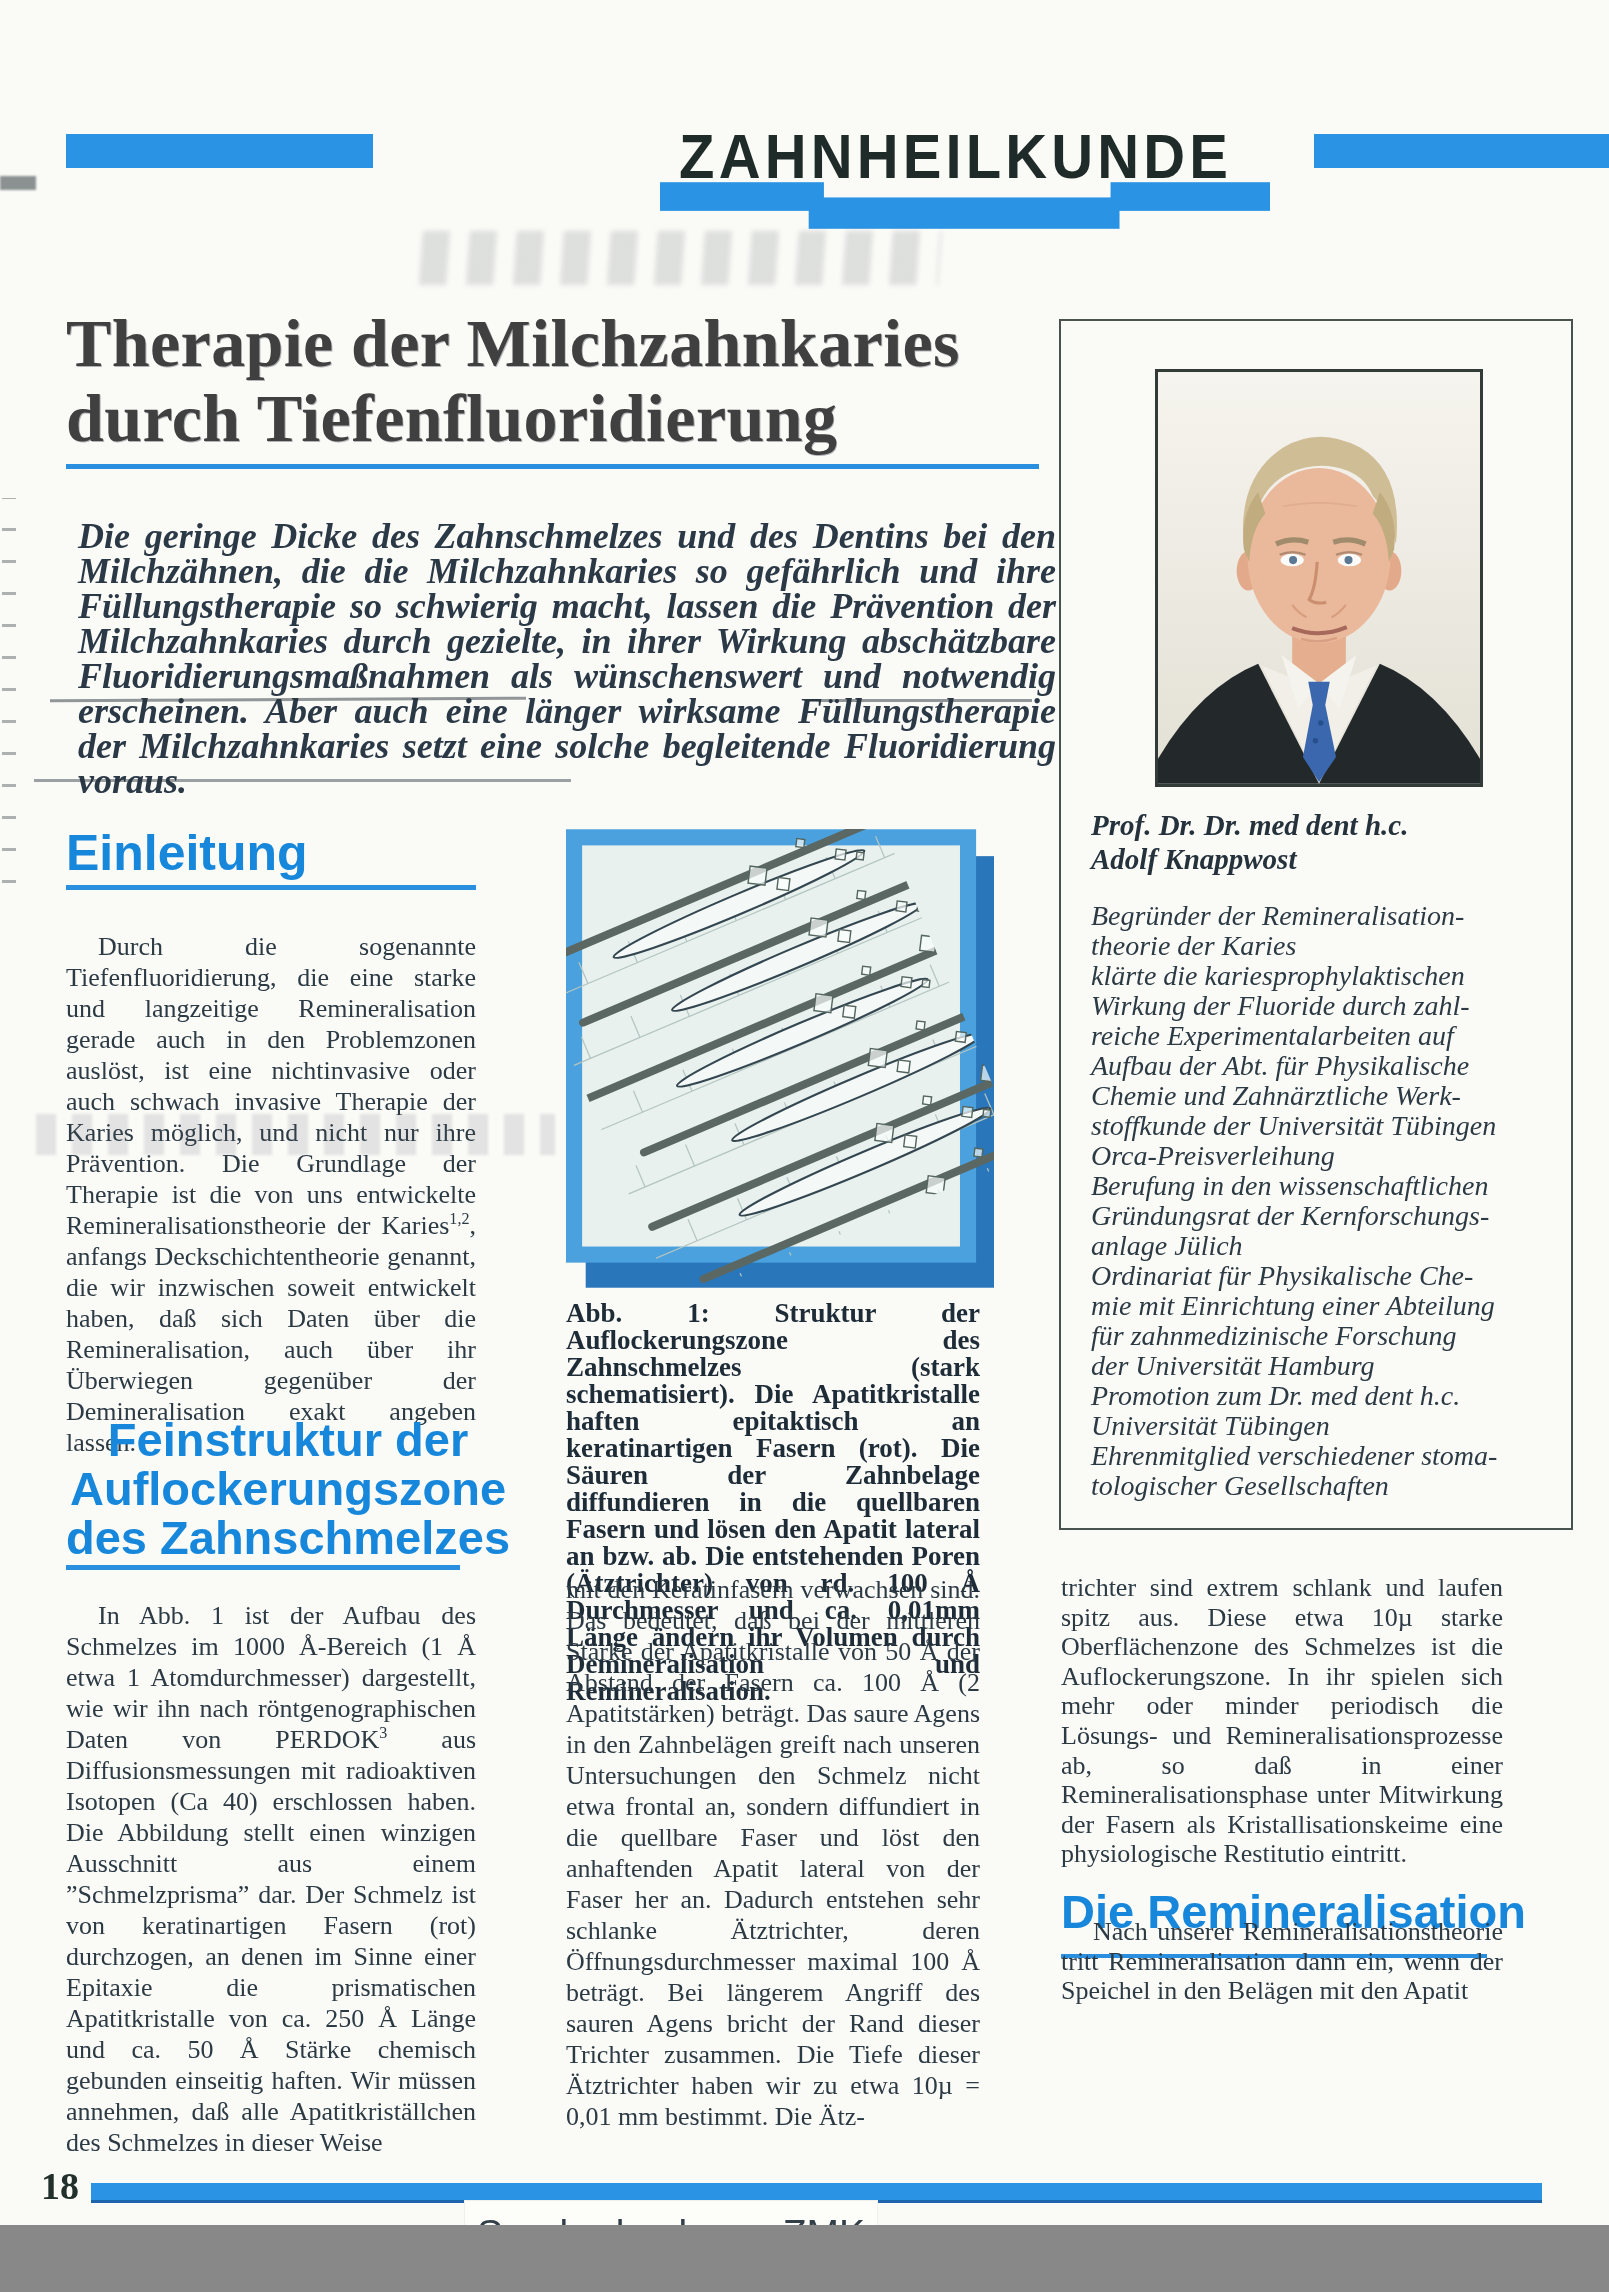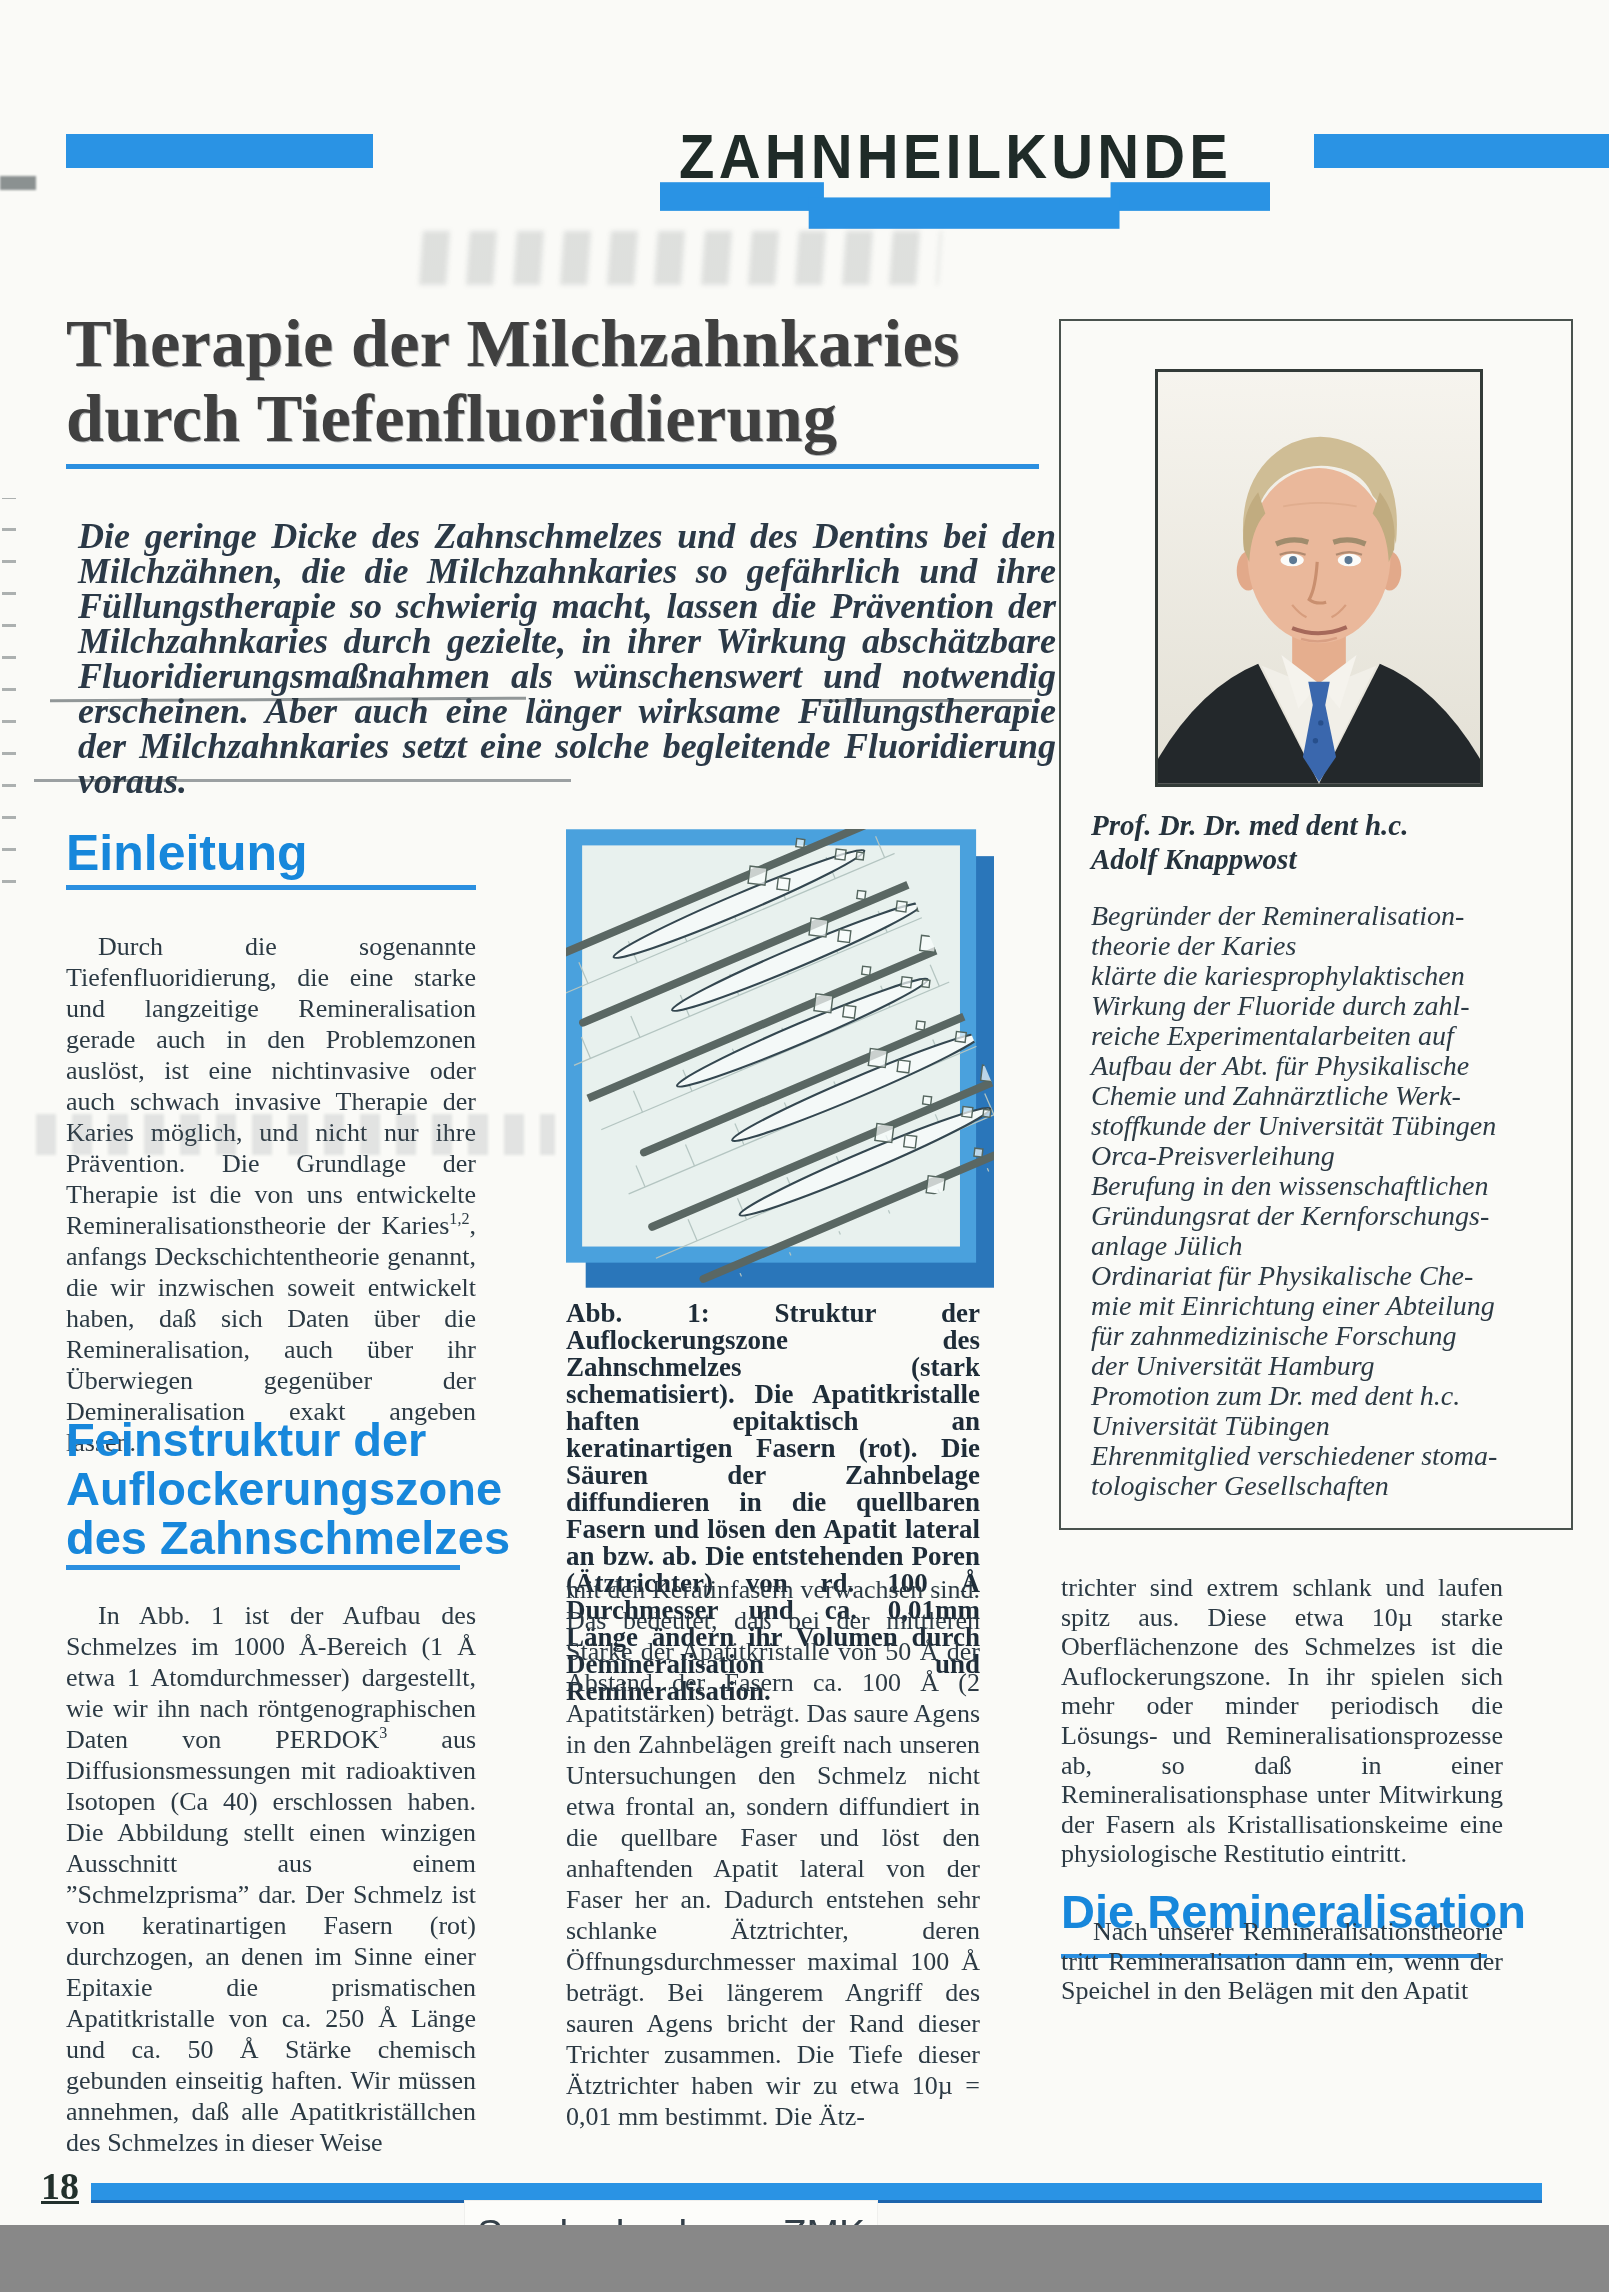--- a/index.html
+++ b/index.html
@@ -18,21 +18,21 @@
       font-size:68px;line-height:75px;font-weight:700;color:#404040;letter-spacing:0.4px;
       text-shadow:0.9px 0.9px 0 rgba(39,50,59,.35);font-family:Liberation Serif, serif;}
   .rule{position:absolute;background:#2b8fe0;}
   .rule-title{left:66px;top:464px;width:973px;height:5.4px;}
   
   .abstract{position:absolute;left:66px;top:507px;width:978px;margin:12px;
       font-size:36px;line-height:35px;font-style:italic;font-weight:700;
       text-align:justify;color:#2b3947;}
   
   .sec-h{position:absolute;margin:0;font-family:"Liberation Sans","DejaVu Sans",sans-serif;
-      font-weight:700;color:#1787db;}
+      font-weight:700;color:#1787db;text-align:center;}
   .h-einleitung{left:66px;top:824px;font-size:50px;}
   .h-fein{left:66px;top:1415px;font-size:47px;line-height:49px;}
   .h-remin{left:1061px;top:1884px;font-size:47px;}
   .rule-ein{left:66px;top:885px;width:410px;height:4.5px;}
   .rule-fein{left:66px;top:1565px;width:394px;height:4.5px;}
   .rule-remin{left:1061px;top:1954px;width:426px;height:3.6px;}
   
   .body{position:absolute;margin:0;font-size:26px;line-height:31px;text-align:justify;color:#2c3a44;}
   .col-left{left:66px;width:410px;}
   .col-mid{left:566px;width:414px;}
@@ -45,21 +45,21 @@
       font-size:27px;line-height:27px;font-weight:700;text-align:justify;color:#1e2c38;}
   
   .profile-box{position:absolute;left:1059px;top:319px;width:514px;height:1211px;
       border:2.7px solid #49524e;box-sizing:border-box;}
   .portrait{position:absolute;left:1155px;top:369px;border:3.6px solid #333b38;background:#eeece4;}
   .profile-name{position:absolute;left:1091px;top:808px;margin:0;width:457px;
       font-size:29px;line-height:34px;font-weight:700;font-style:italic;color:#25323c;}
   .profile-bio{position:absolute;left:1091px;top:901px;width:452px;
       font-size:28px;line-height:30px;font-style:italic;color:#2c3a44;white-space:pre-line;}
   
-  .page-num{position:absolute;left:41px;top:2164px;font-size:38px;font-weight:700;color:#22302c;text-decoration:underline;}
+  .page-num{position:absolute;left:41px;top:2164px;font-size:38px;font-weight:700;color:#22302c;}
   .footer-bar{position:absolute;left:91px;top:2183px;width:1451px;height:17px;
       background:#2a93e4;border-bottom:3.6px solid #1c64ac;}
   .imprint-label{position:absolute;left:464px;top:2200px;width:412px;height:66px;
       background:#fdfdfa;border:0.9px solid rgba(0,0,0,.05);text-align:center;line-height:66px;
       font-family:"Liberation Sans","DejaVu Sans",sans-serif;font-size:39px;color:#333f48;}
   
   .art{position:absolute;pointer-events:none;}
   .art-ghost-header{left:421px;top:231px;width:519px;height:54px;
       background:repeating-linear-gradient(90deg,rgba(75,85,90,.16) 0 27px,transparent 27px 47px);
       filter:blur(2.7px);transform:skewX(-4deg);}

